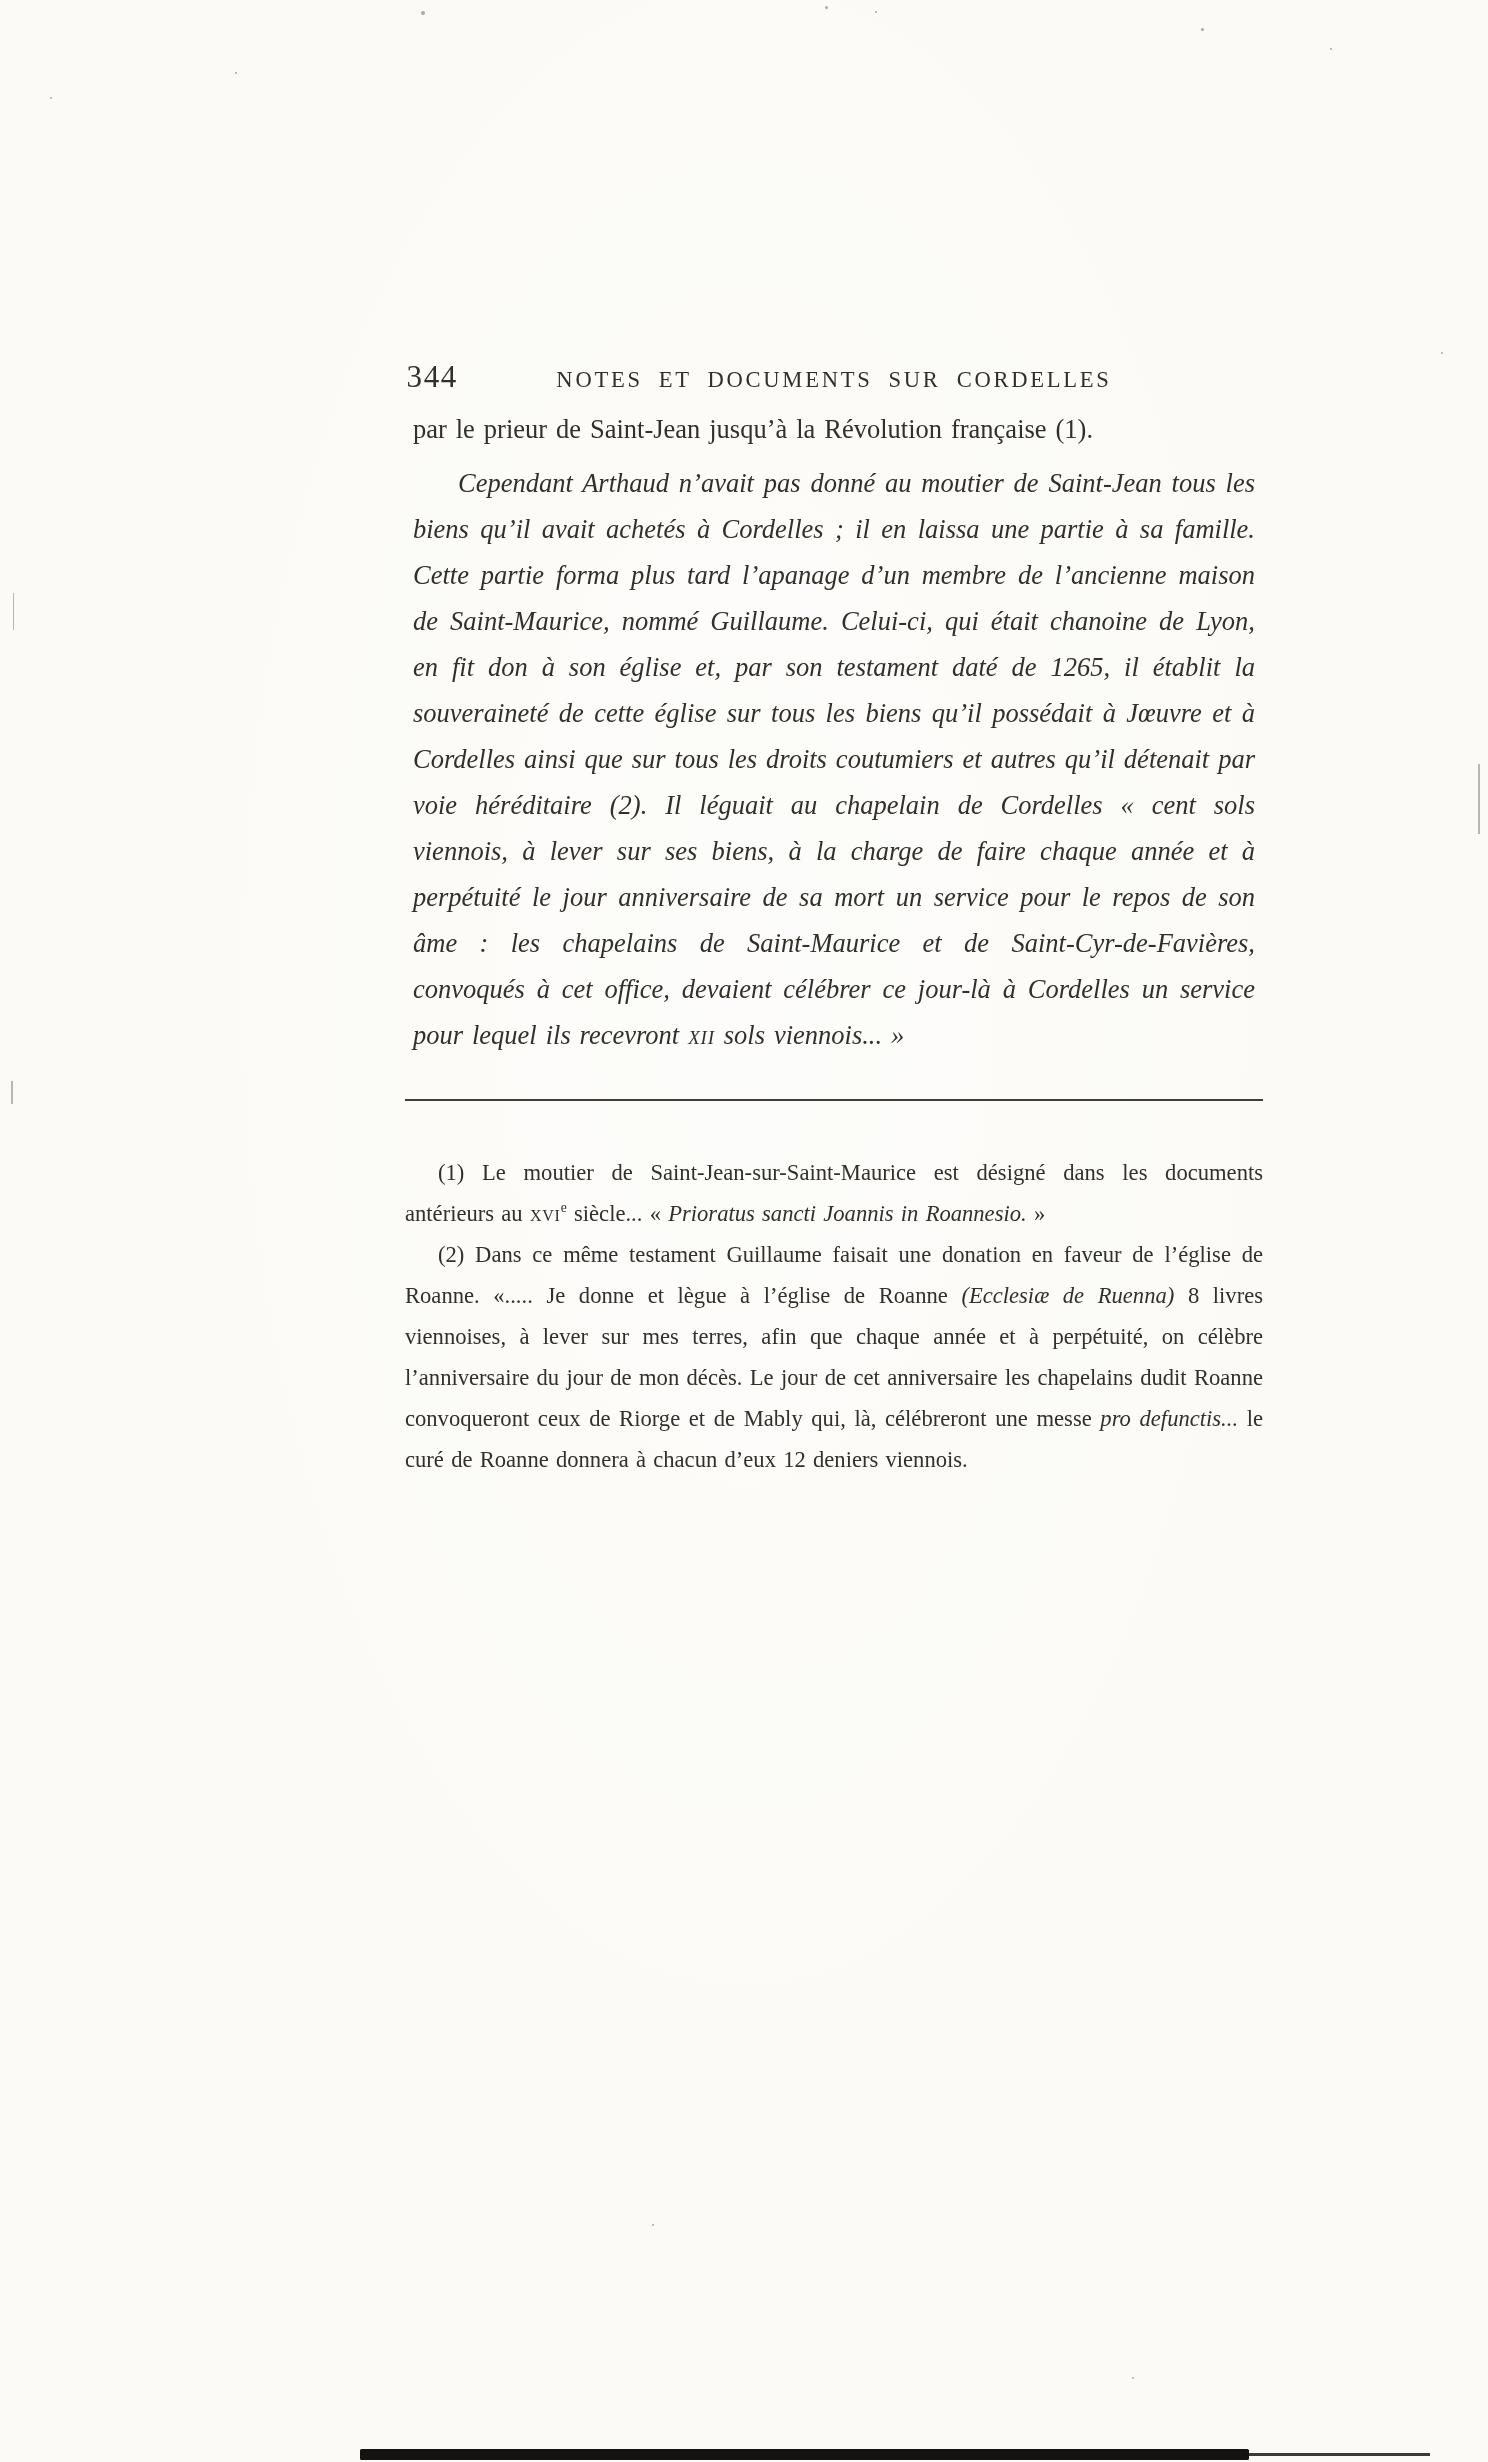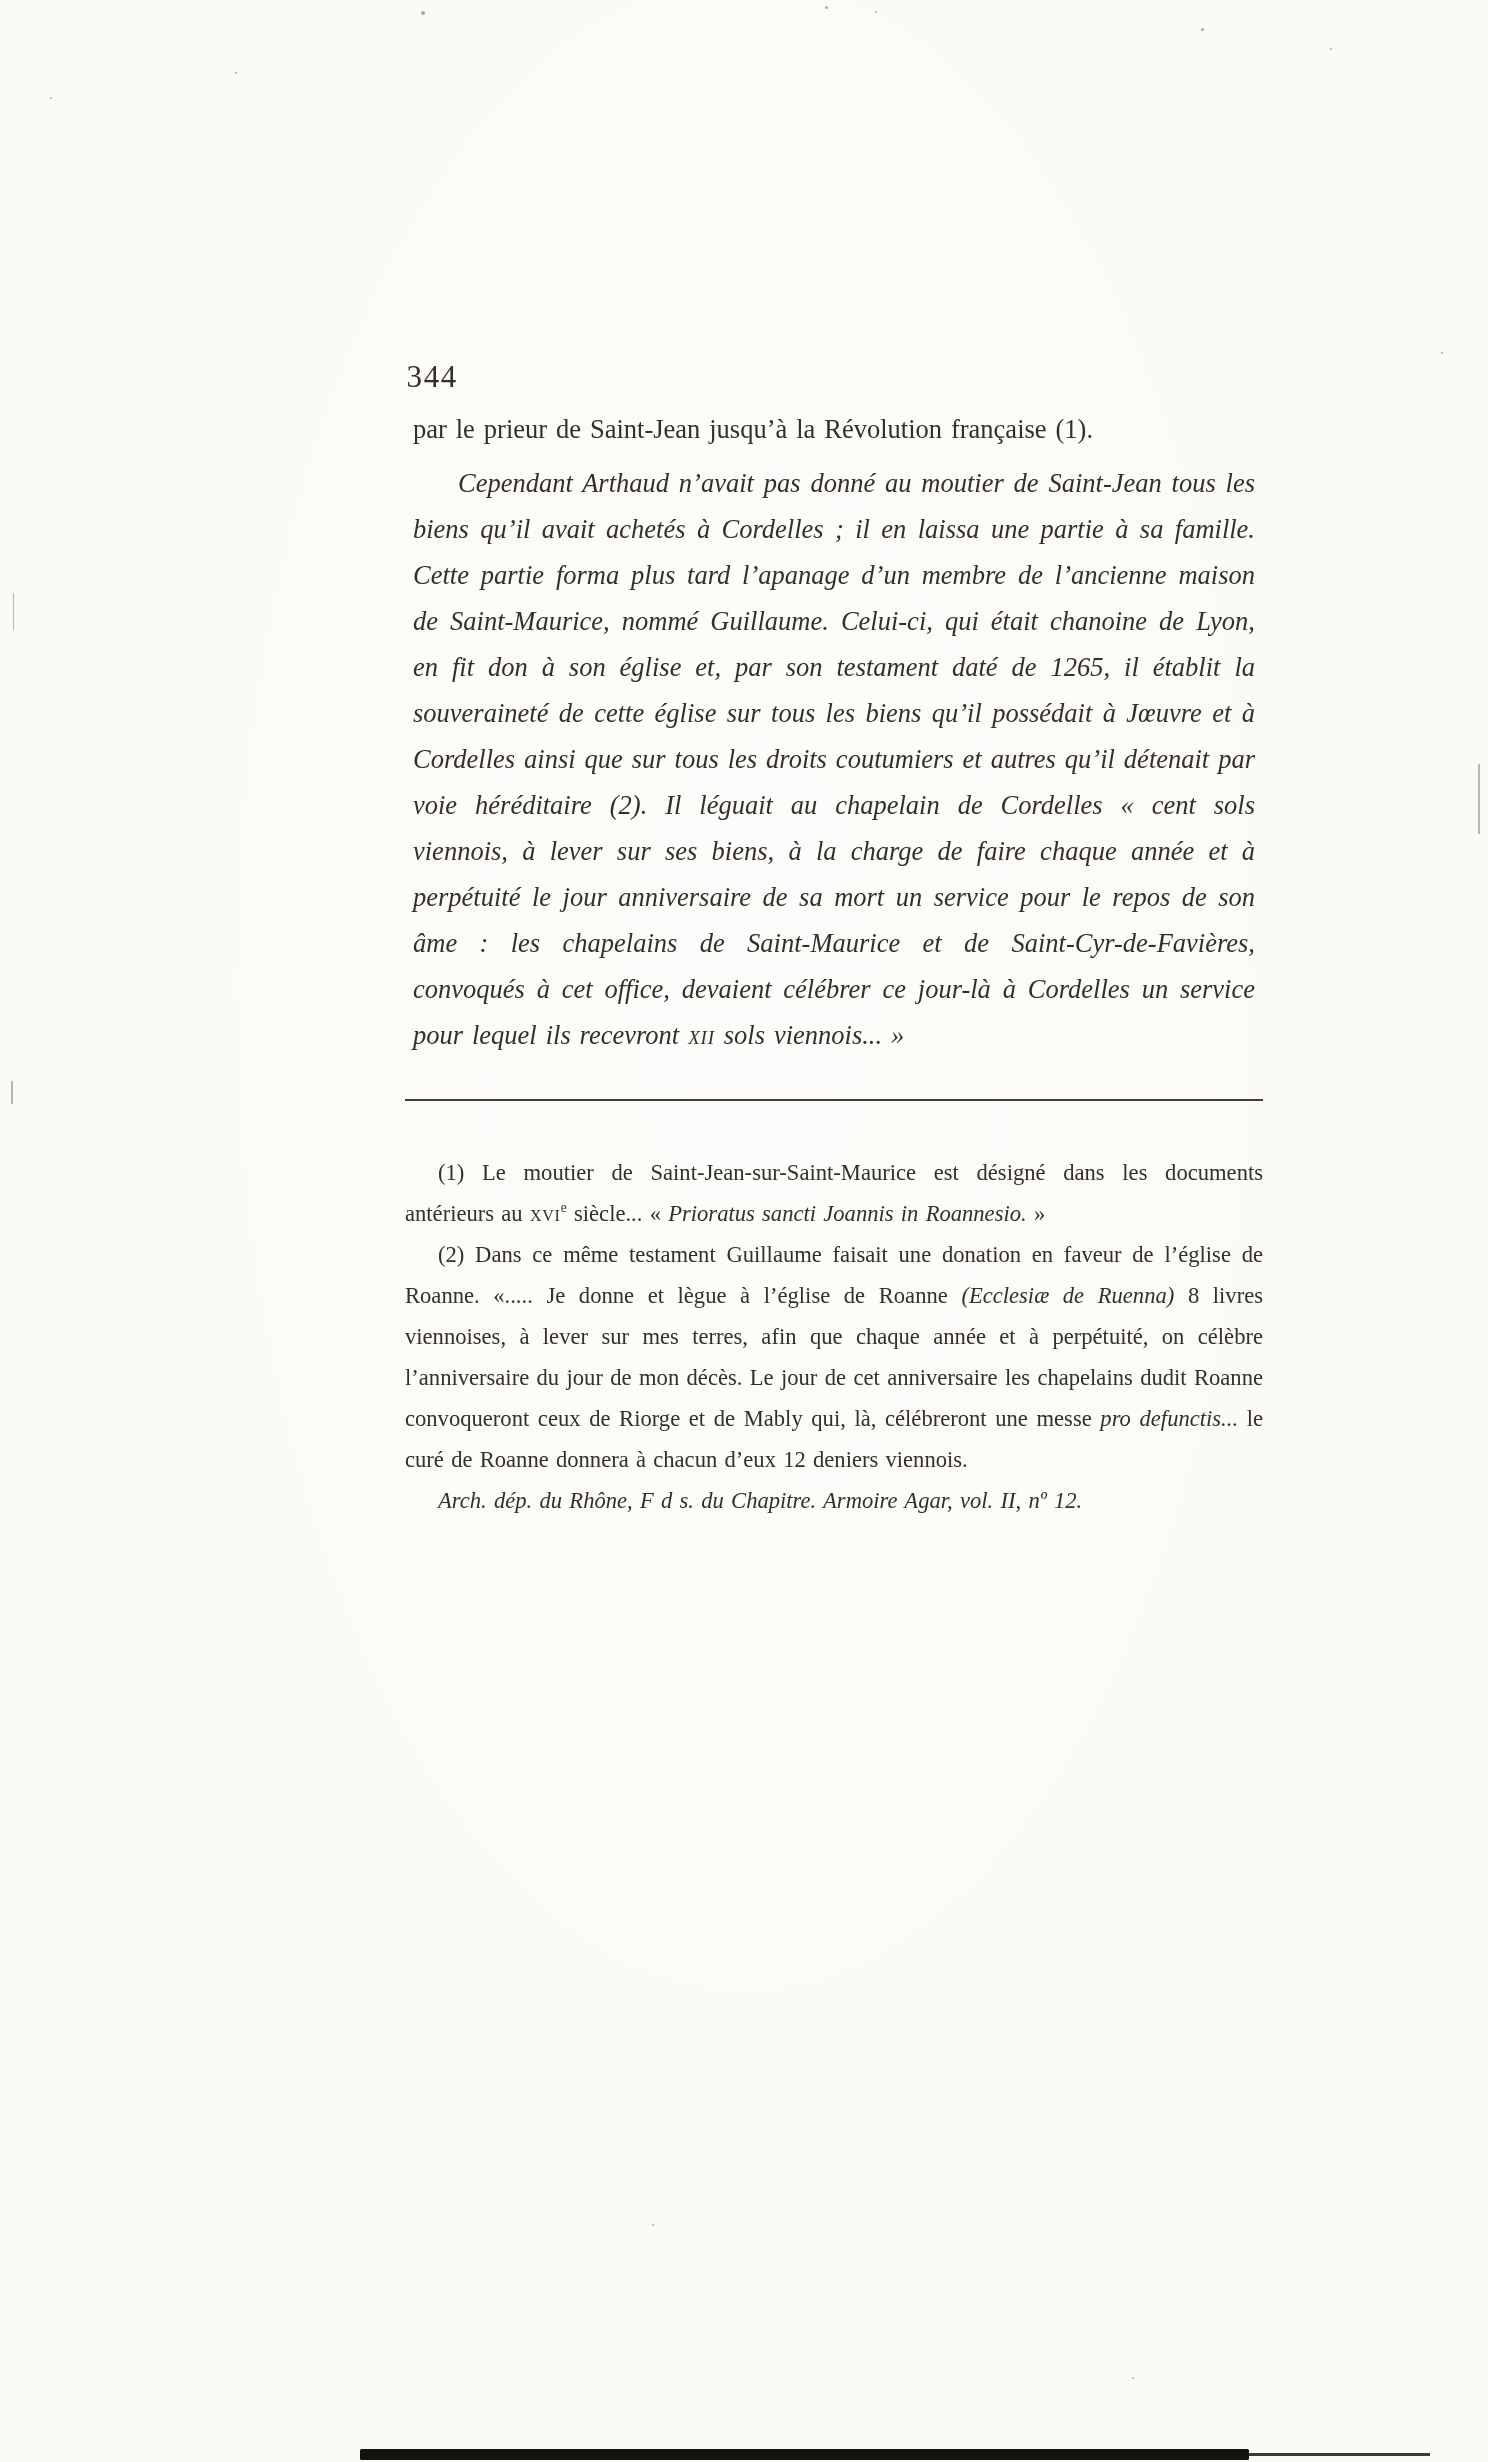--- a/index.html
+++ b/index.html
@@ -110,33 +110,33 @@
 </style>
 </head>
 <body>
 
 <div class="page">
 
   <div class="text-block">
 
     <header class="page-header">
       <span class="page-number">344</span>
+      <span class="running-title">NOTES ET DOCUMENTS SUR CORDELLES</span>
     </header>
 
     <section class="body-text">
       <p class="para"><span>par le prieur de Saint-Jean jusqu’à la Révolution française (1).</span></p>
       <p class="para indent"><span>Cependant Arthaud n’avait pas donné au moutier de Saint-Jean tous les biens qu’il avait achetés à Cordelles ; il en laissa une partie à sa famille. Cette partie forma plus tard l’apanage d’un membre de l’ancienne maison de Saint-Maurice, nommé Guillaume. Celui-ci, qui était chanoine de Lyon, en fit don à son église et, par son testament daté de 1265, il établit la souveraineté de cette église sur tous les biens qu’il possédait à Jœuvre et à Cordelles ainsi que sur tous les droits coutumiers et autres qu’il détenait par voie héréditaire (2). Il léguait au chapelain de Cordelles « cent sols viennois, à lever sur ses biens, à la charge de faire chaque année et à perpétuité le jour anniversaire de sa mort un service pour le repos de son âme : les chapelains de Saint-Maurice et de Saint-Cyr-de-Favières, convoqués à cet office, devaient célébrer ce jour-là à Cordelles un service pour lequel ils recevront </span><span class="sc">xii</span><span> sols viennois... »</span></p>
     </section>
 
     <hr class="footnote-rule">
 
     <section class="footnotes">
       <p class="fn indent"><span>(1) Le moutier de Saint-Jean-sur-Saint-Maurice est désigné dans les documents antérieurs au </span><span class="sc">xvi</span><span class="sup">e</span><span> siècle... « </span><span class="i">Prioratus sancti Joannis in Roannesio.</span><span> »</span></p>
       <p class="fn indent"><span>(2) Dans ce même testament Guillaume faisait une donation en faveur de l’église de Roanne. «..... Je donne et lègue à l’église de Roanne </span><span class="i">(Ecclesiæ de Ruenna)</span><span> 8 livres viennoises, à lever sur mes terres, afin que chaque année et à perpétuité, on célèbre l’anniversaire du jour de mon décès. Le jour de cet anniversaire les chapelains dudit Roanne convoqueront ceux de Riorge et de Mably qui, là, célébreront une messe </span><span class="i">pro defunctis...</span><span> le curé de Roanne donnera à chacun d’eux 12 deniers viennois.</span></p>
-      <p class="fn indent"><span class="i">Arch. dép. du Rhône, F d s. du Chapitre. Armoire Agar, vol. II, nº 12.</span></p>
     </section>
 
   </div>
 
   <span class="speck" style="left:421px;  top:11px;  width:3.9px; height:3.9px;"></span>
   <span class="speck" style="left:825px; top:6.2px;   width:3.1px; height:3.1px;"></span>
   <span class="speck" style="left:875px; top:11px;  width:2.3px; height:2.3px;"></span>
   <span class="speck" style="left:1201px; top:28px;  width:3.1px; height:3.1px;"></span>
   <span class="speck" style="left:1330px; top:48px;  width:2.3px; height:2.3px;"></span>
   <span class="speck" style="left:235px;  top:72px;  width:2.3px; height:2.3px;"></span>

